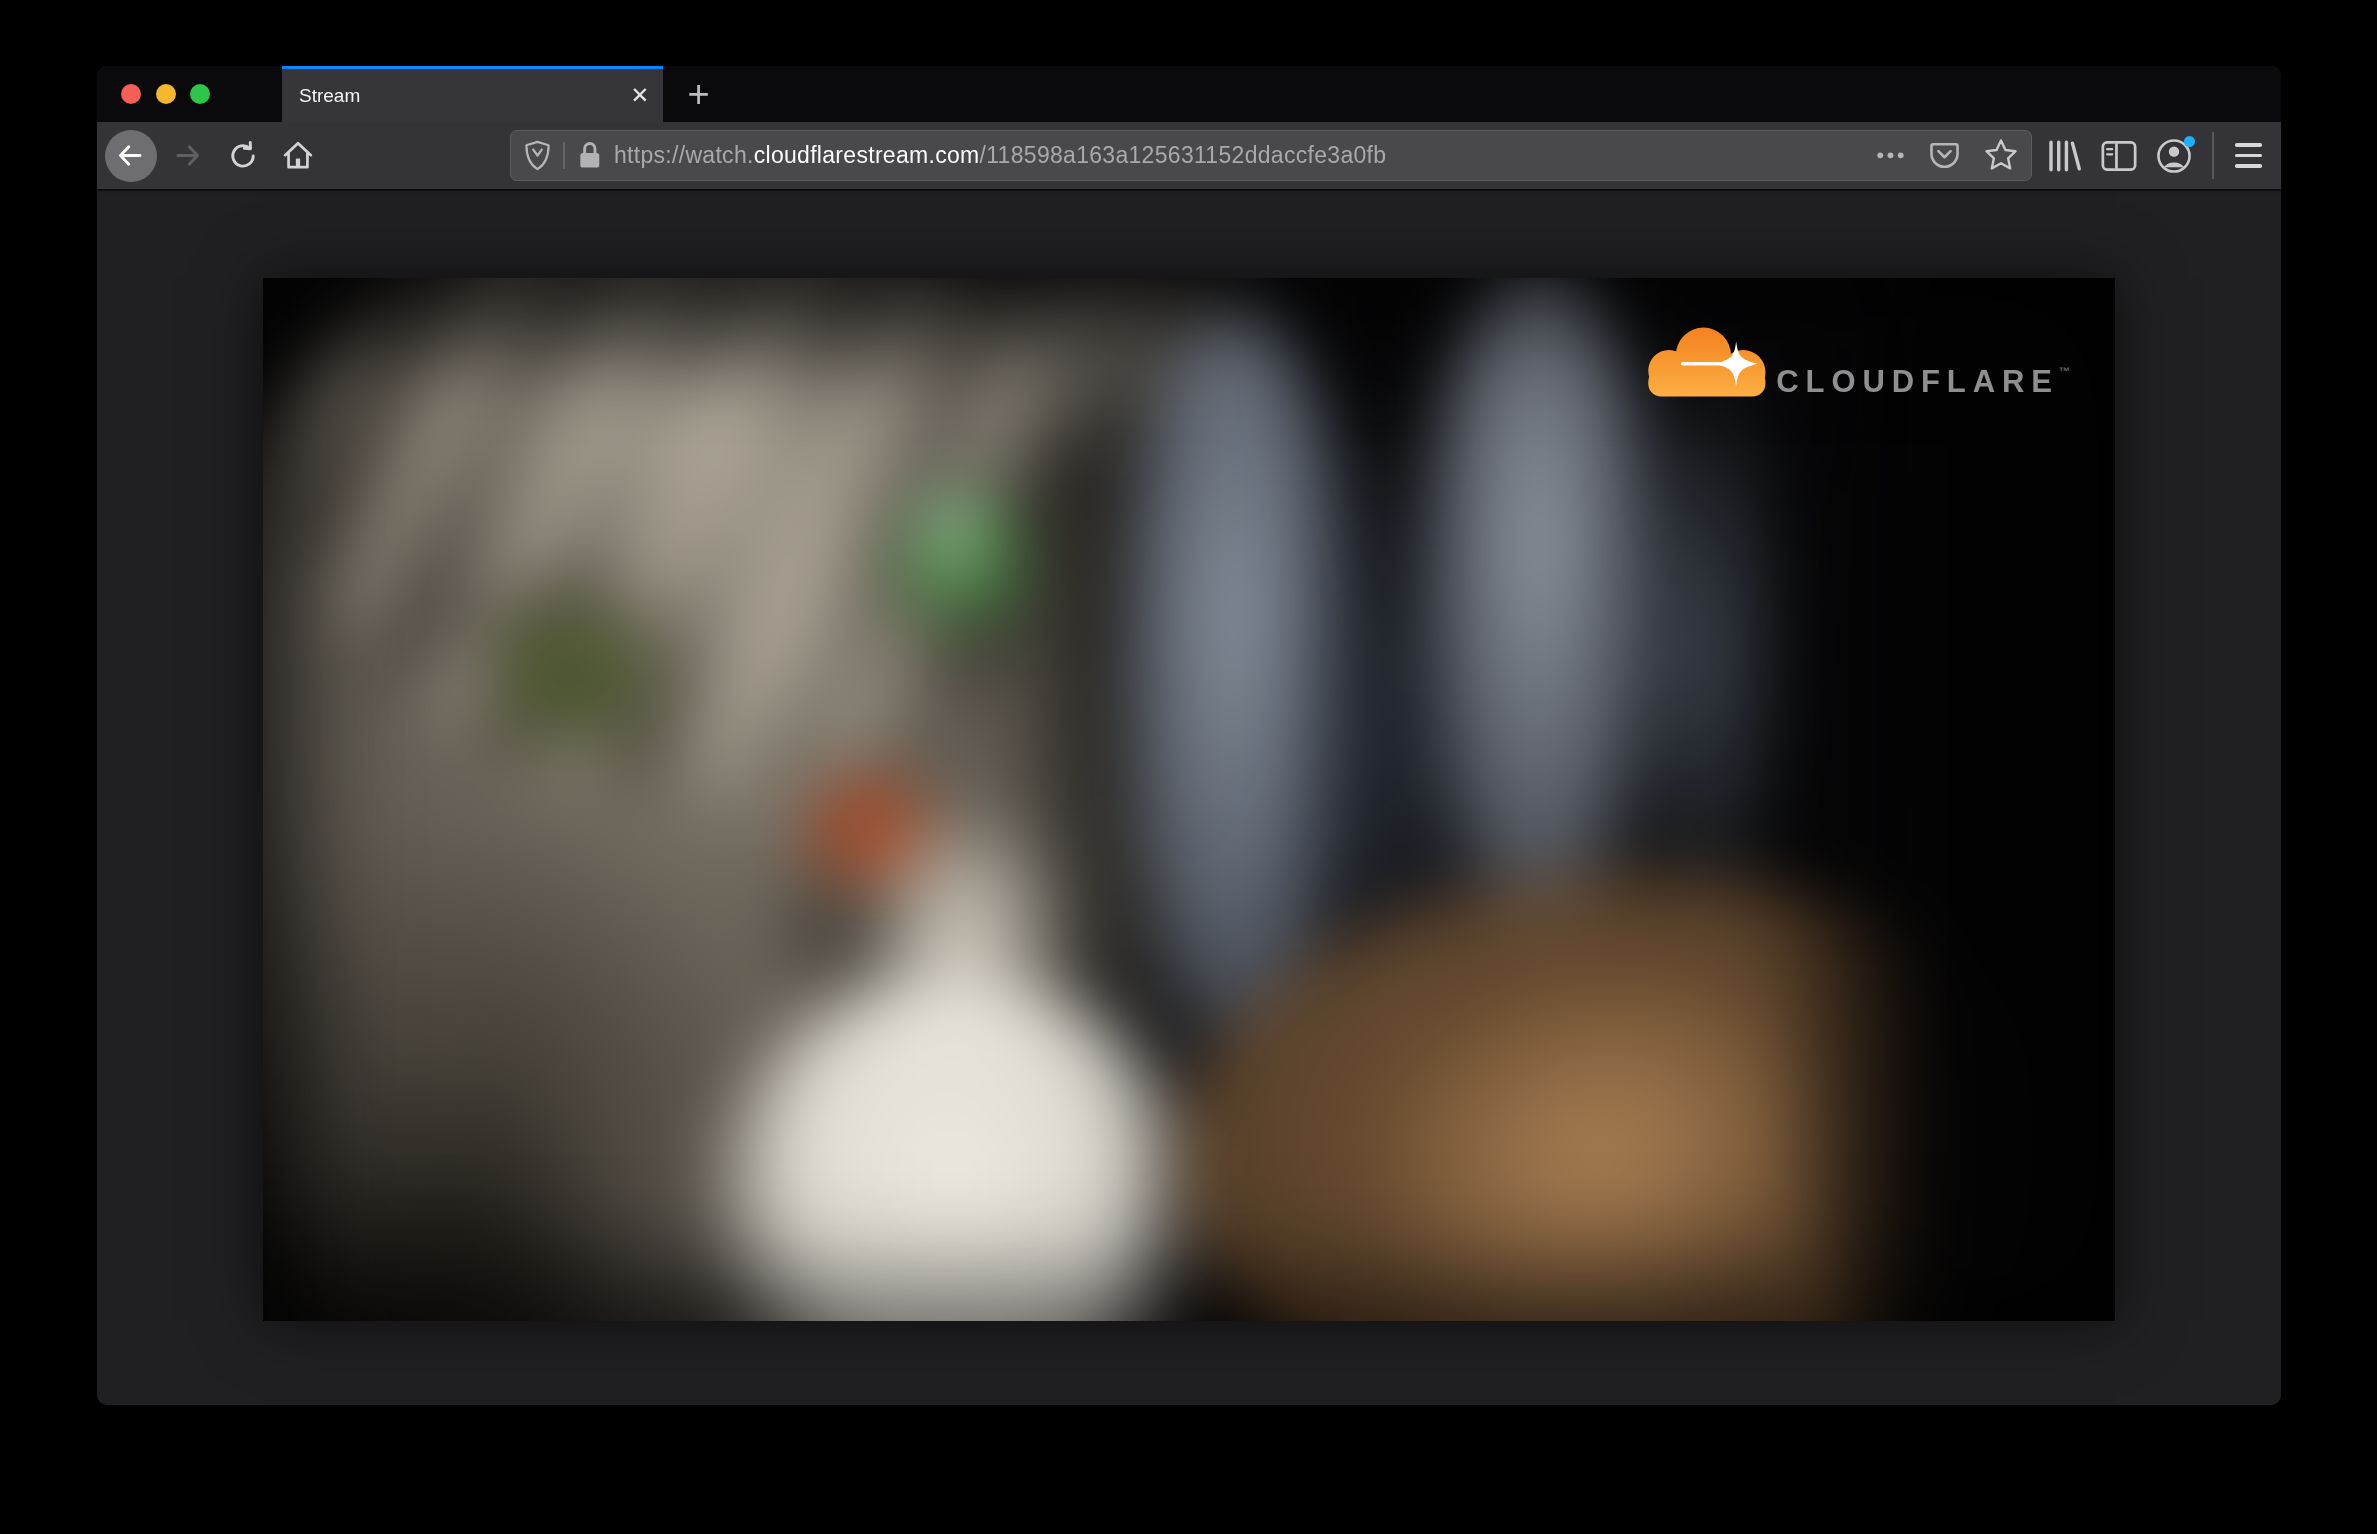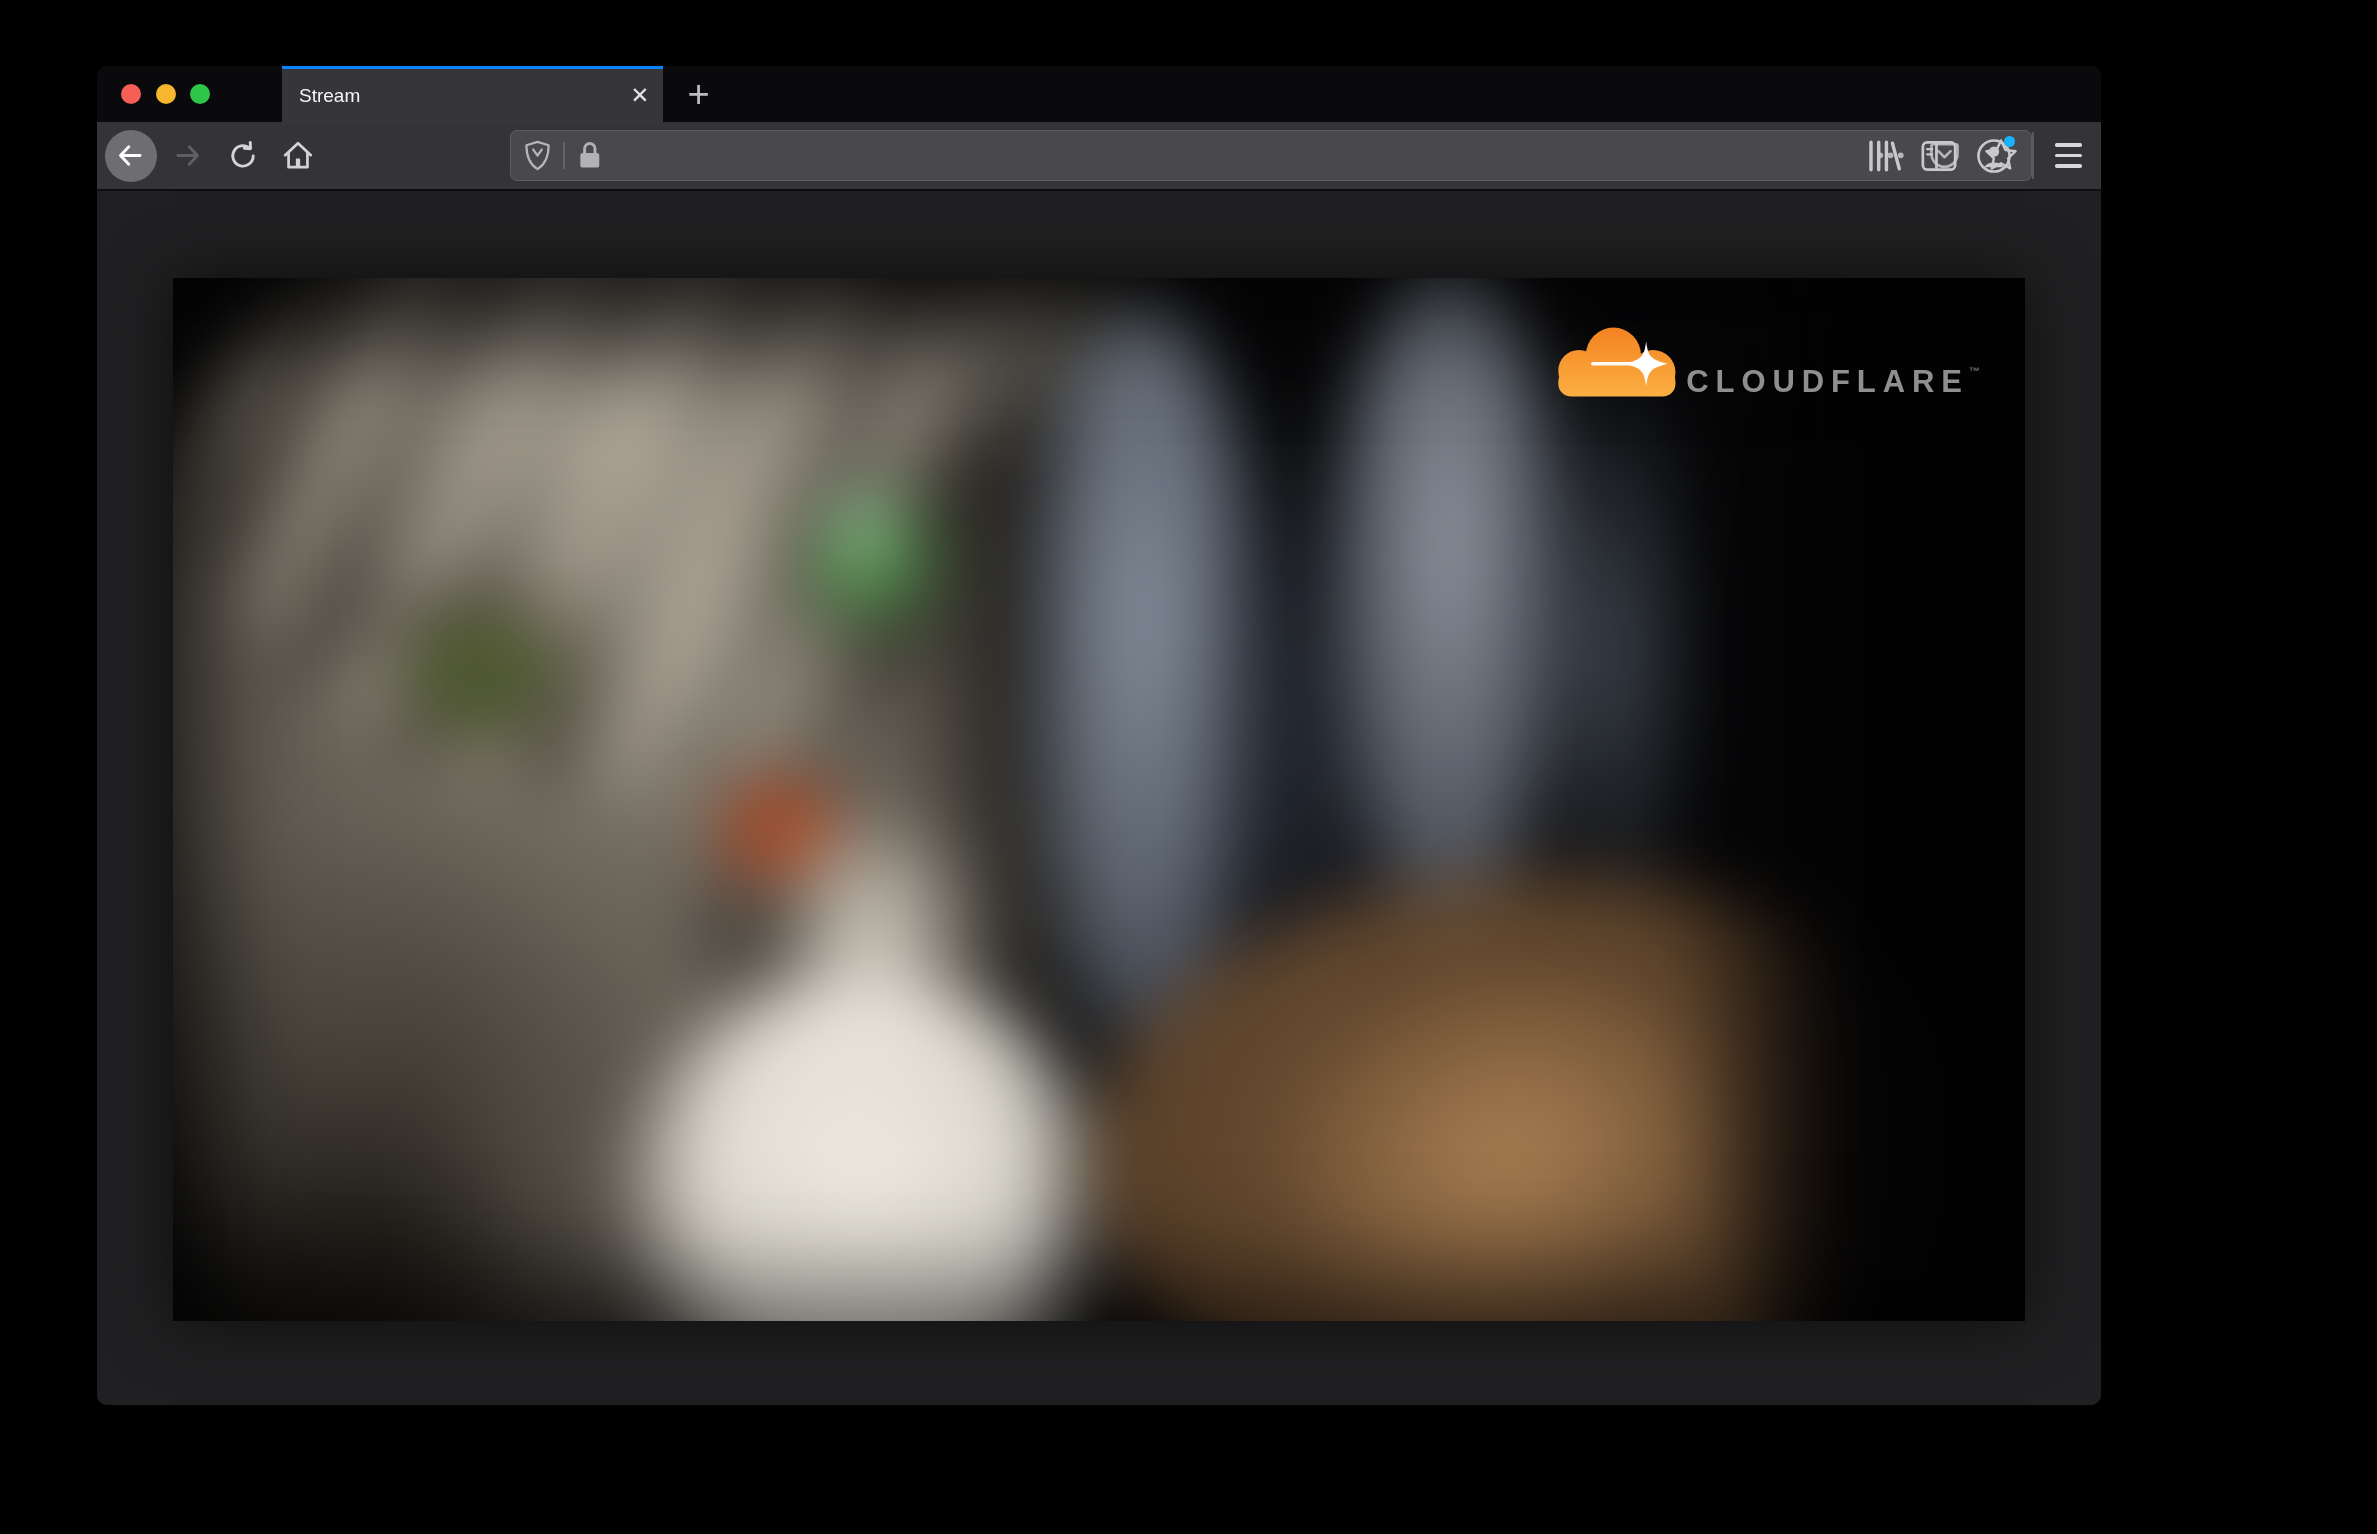--- a/index.html
+++ b/index.html
@@ -1,20 +1,20 @@
 <!DOCTYPE html>
 <html style="font-size:13.8px"><head>
 <meta charset="utf-8">
 <style>
   * { box-sizing: border-box; margin: 0; padding: 0; }
   html, body { width: 2377px; height: 1534px; background: #000; overflow: hidden;
                font-family: "Liberation Sans", sans-serif; }
 
   
-  .window { position: absolute; left: 97px; top: 66px; width: 2004px; height: 1339px;
+  .window { position: absolute; left: 97px; top: 66px; width: 2184px; height: 1339px;
             border-radius: 10.3px; overflow: hidden; background: #1f1f21; }
 
   
   .tabbar { position: absolute; left: 0; top: 0; width: 100%; height: 56px; background: #0a0a0c; }
   .traffic { position: absolute; top: 0; left: 0; height: 56px; display: flex; align-items: center;
              gap: 14.7px; padding-left: 24px; }
   .light { width: 20px; height: 20px; border-radius: 50%; }
   .light.red { background: #f55f58; }
   .light.yellow { background: #f6b62e; }
   .light.green { background: #2dc649; }
@@ -184,20 +184,23 @@
     <div class="urlbar">
       <svg width="29" height="33" viewBox="0 0 34 38">
         <path d="M17 3 L30 7 C30 20 27 29 17 35 C7 29 4 20 4 7 Z" fill="none" stroke="#b6b6b8" stroke-width="2.6" stroke-linejoin="round"></path>
         <path d="M12 12 L17 19 L22 12" fill="none" stroke="#b6b6b8" stroke-width="2.6" stroke-linecap="round" stroke-linejoin="round"></path>
       </svg>
       <div class="sep"></div>
       <svg width="27.6" height="31" viewBox="0 0 32 36">
         <rect x="5" y="15" width="22" height="17" rx="3" fill="#b2b2b4"></rect>
         <path d="M10 15 V10 a6 6 0 0 1 12 0 V15" fill="none" stroke="#b2b2b4" stroke-width="3.4"></path>
       </svg>
+      <div class="urltext">
+        <span class="dim">https://watch.</span><span class="host">cloudflarestream.com</span><span class="dim">/118598a163a125631152ddaccfe3a0fb</span>
+      </div>
       <div class="url-actions">
         <svg width="29" height="8.6" viewBox="0 0 34 10">
           <circle cx="5" cy="5" r="3.4" fill="#b6b6b8"></circle>
             <circle cx="17" cy="5" r="3.4" fill="#b6b6b8"></circle>
             <circle cx="29" cy="5" r="3.4" fill="#b6b6b8"></circle>
         </svg>
         <svg width="33" height="33" viewBox="0 0 38 38">
           <path d="M6 6 H32 a2 2 0 0 1 2 2 V17 a15 15 0 0 1 -30 0 V8 a2 2 0 0 1 2 -2 Z" fill="none" stroke="#b6b6b8" stroke-width="3"></path>
           <path d="M12 14 L19 21 L26 14" fill="none" stroke="#b6b6b8" stroke-width="3" stroke-linecap="round" stroke-linejoin="round"></path>
         </svg>

